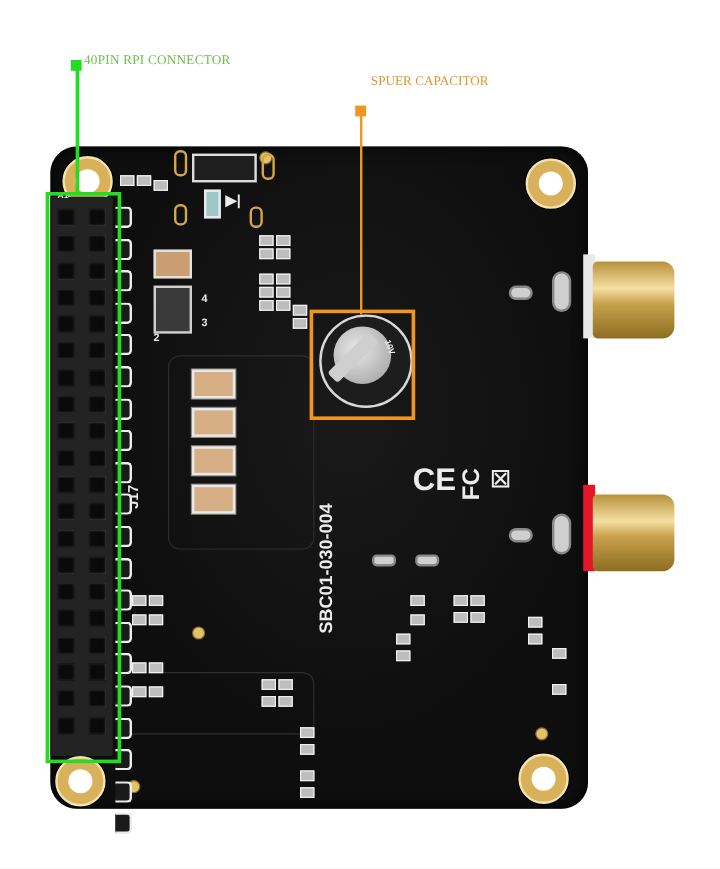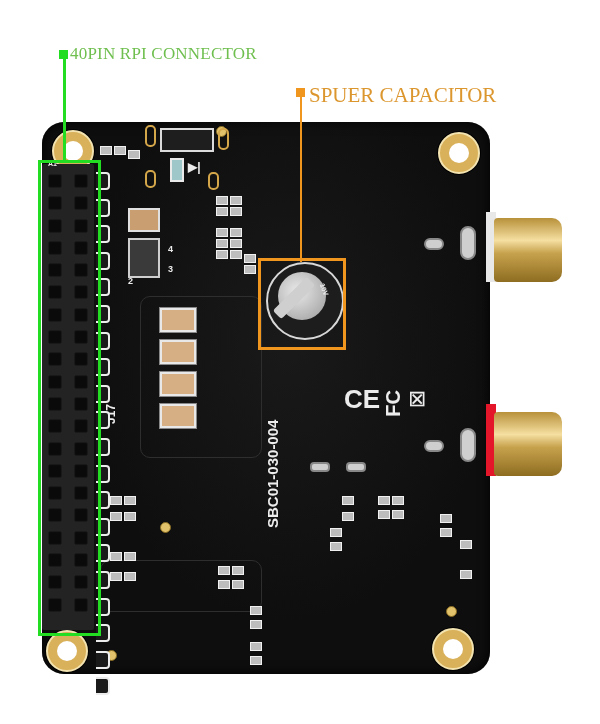--- a/index.html
+++ b/index.html
@@ -15,24 +15,24 @@
   .via-gold { width:9px; height:9px; border-radius:50%; background:#e2c26a; border:1px solid #8a6d22; }
   
   .header { left:42px; top:164px; width:52px; height:466px; background:#232323; border-radius:2px; }
   .pin-grid { display:grid; grid-template-columns: 22px 22px; grid-auto-rows: 22.3px; column-gap:4px; padding:6px 2px 0 2px; }
   .pin { width:14px; height:14px; background:#0a0a0a; margin:4px; box-shadow: inset 0 0 2px #444; }
   .pads-col { left:96px; top:172px; width:14px; }
   .pad { width:12px; height:14px; background:#1a1a1a; border:2px solid #ececec; border-left:none; border-radius:0 4px 4px 0; margin-bottom:8.6px; }
   .green-box { left:38px; top:160px; width:57px; height:470px; border:3px solid #22dd22; }
   .green-line { left:63px; top:54px; width:3px; height:108px; background:#22dd22; }
   .green-dot { left:59px; top:50px; width:9px; height:9px; background:#22dd22; }
-  .label-green { left:70px; top:44px; color:#6fbf4f; font-size:17px; letter-spacing:0.2px; }
+  .label-green { left:70px; top:44px; color:#6fbf4f; font-size:11px; letter-spacing:0.2px; }
   .orange-line { left:300px; top:92px; width:2px; height:170px; background:#f0961e; }
   .orange-dot { left:296px; top:88px; width:9px; height:9px; background:#f0961e; }
-  .label-orange { left:309px; top:86px; color:#dc962e; font-size:21px; line-height:18px; }
+  .label-orange { left:309px; top:59px; color:#dc962e; font-size:11px; line-height:18px; }
   .orange-box { left:258px; top:258px; width:88px; height:92px; border:3px solid #f0961e; box-sizing:border-box; }
   .cap-outer { left:266px; top:262px; width:74px; height:74px; border-radius:50%; background:#1d1d1d; border:2px solid #d8d8d8; }
   .cap-inner { left:278px; top:272px; width:48px; height:48px; border-radius:50%; background:radial-gradient(circle at 40% 40%, #e9e9e9, #9a9a9a); }
   .cap-tab { left:270px; top:292px; width:48px; height:12px; background:#cfcfcf; transform:rotate(-45deg); border-radius:3px; }
   
   .smd-cap { width:32px; height:20px; background:#d6b084; border:2px solid #e8e8e8; box-shadow:0 0 0 1px #888; }
   .smd-small { width:10px; height:7px; background:#bdbdbd; border:1px solid #f0f0f0; }
   .ic { background:#3a3a3a; border:2px solid #cfcfcf; }
   .silk { color:#ececec; font-family:"Liberation Sans", sans-serif; font-weight:bold; }
   .rca { background:linear-gradient(180deg,#b8913a 0%, #f5dfa1 35%, #c7a24d 55%, #8e6d21 100%); border-radius:4px 10px 10px 4px; }

